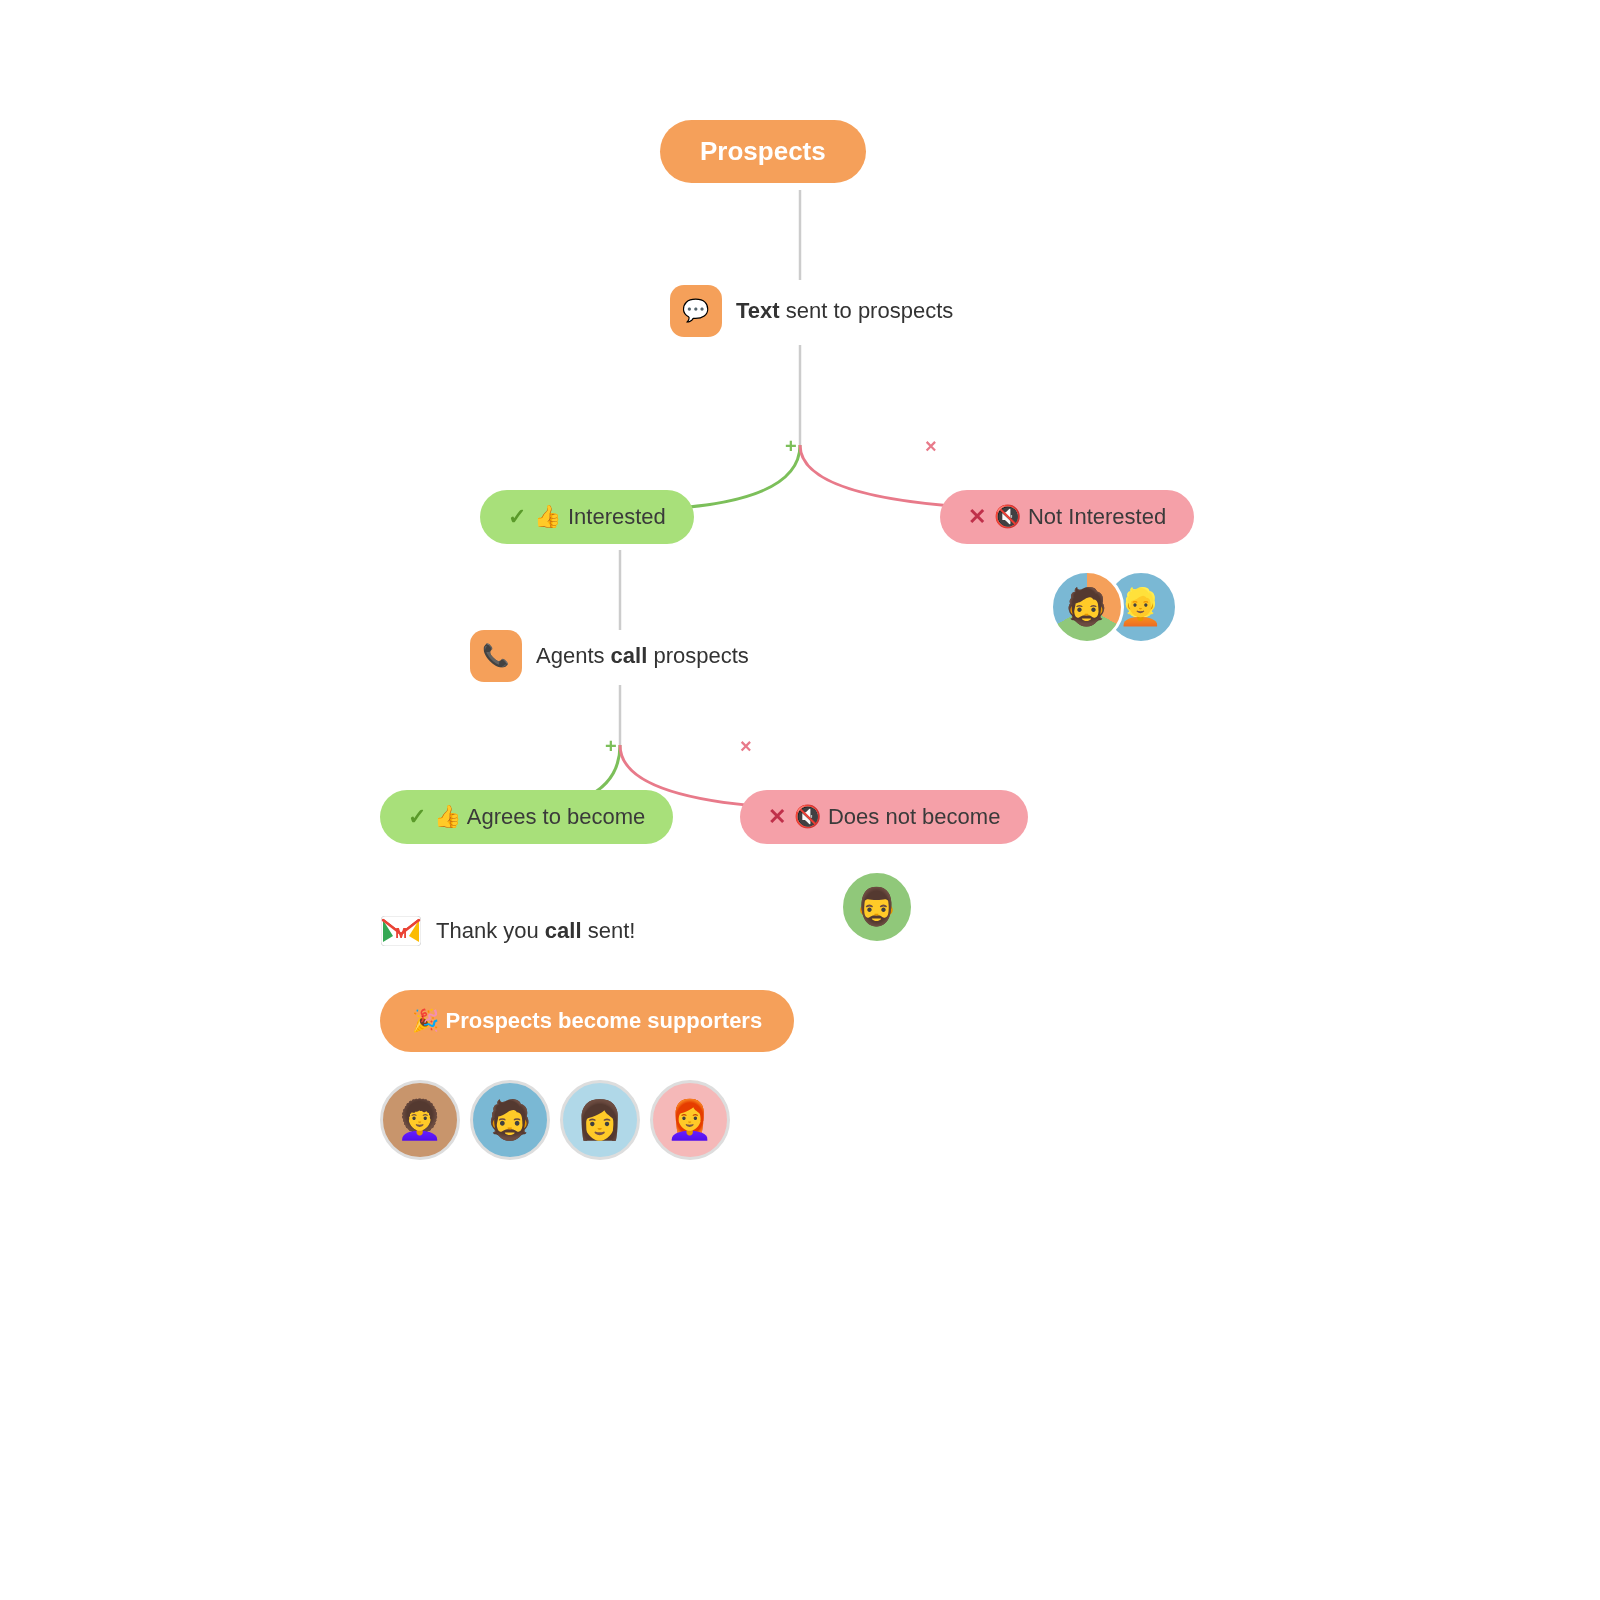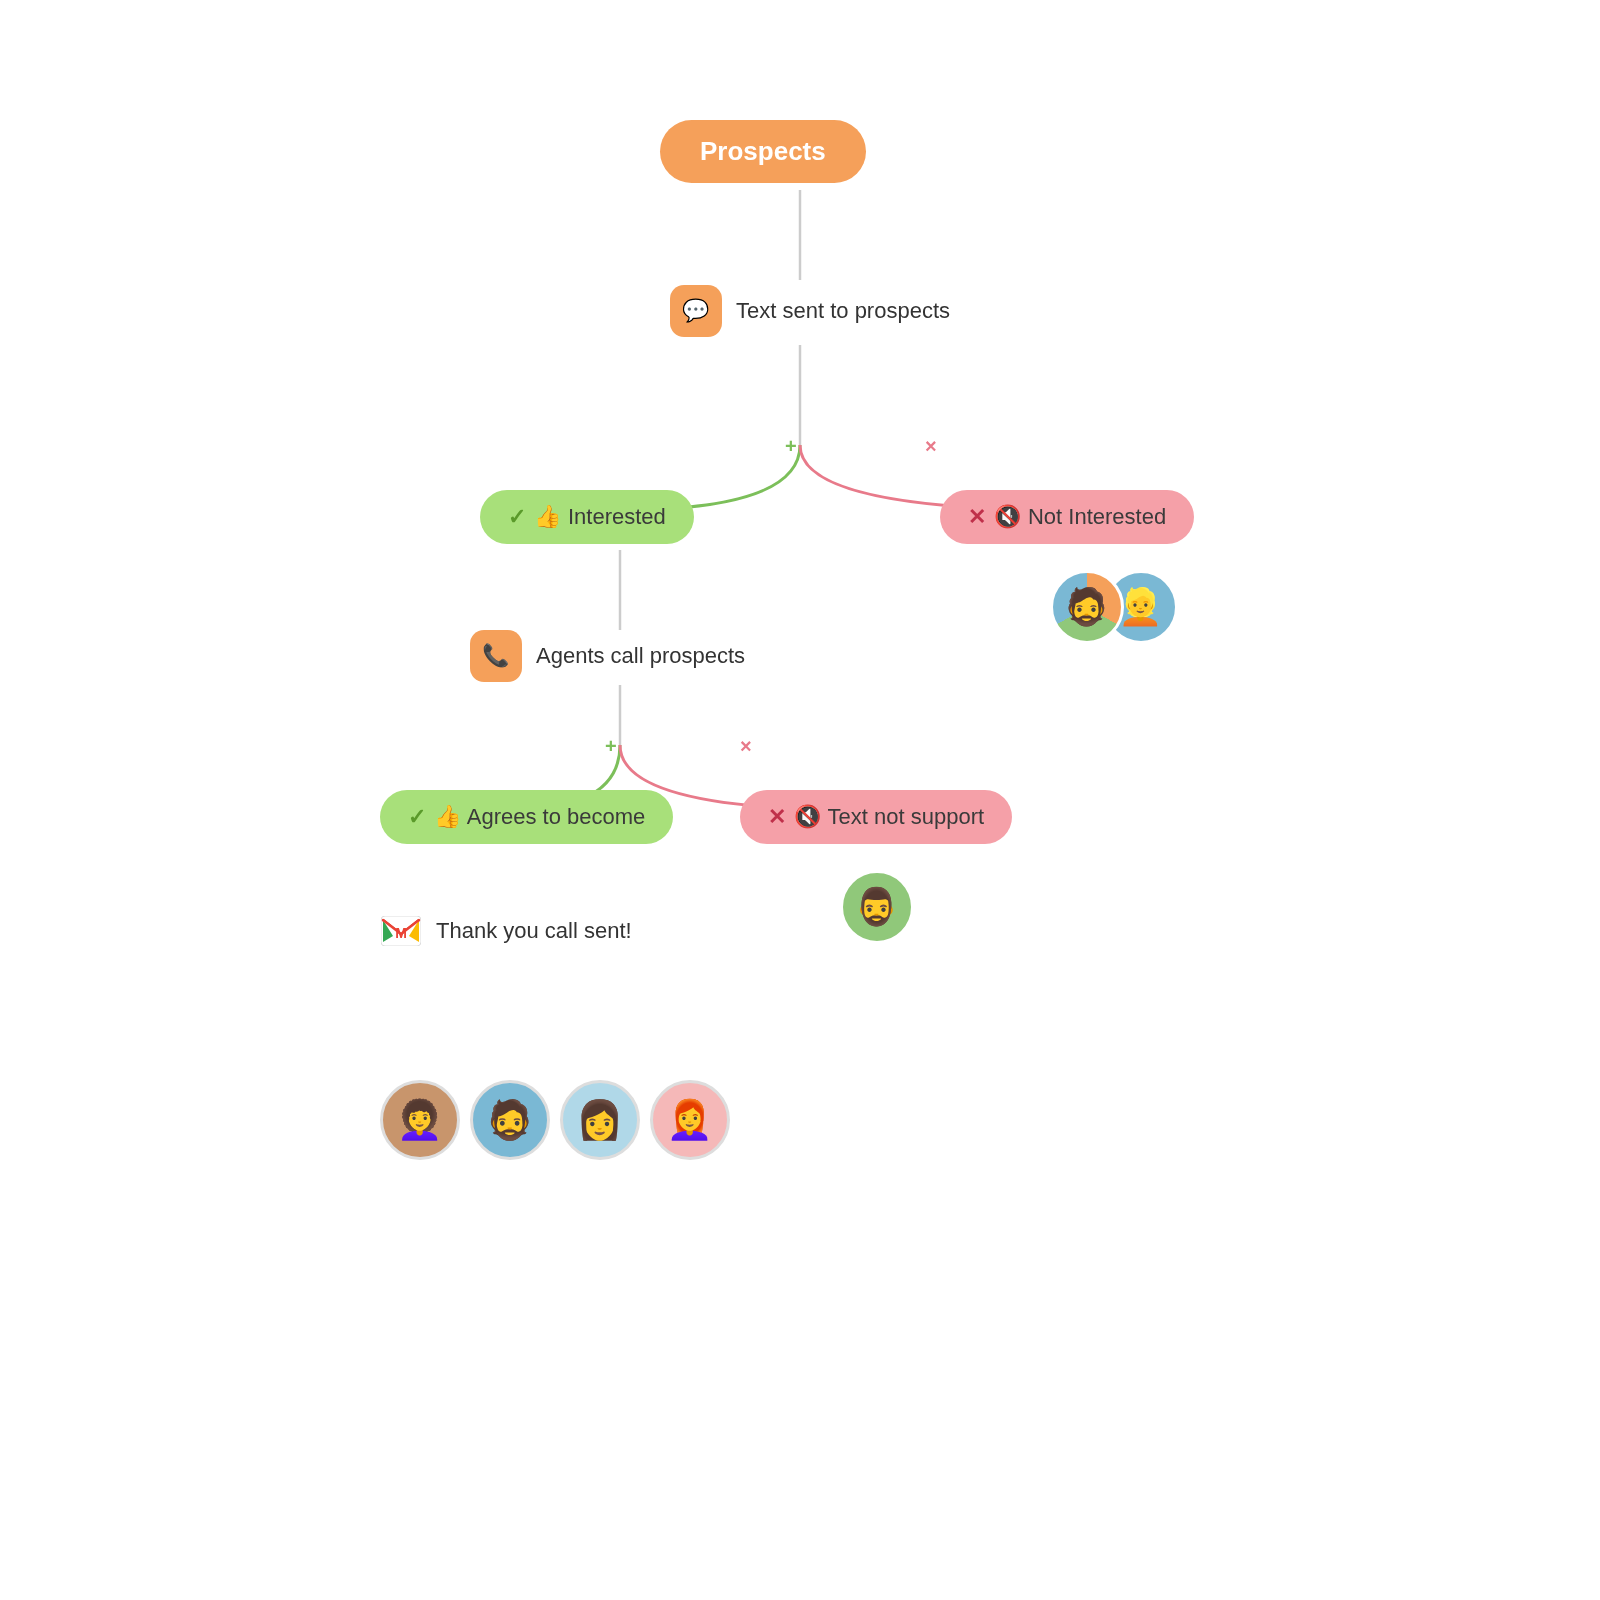--- a/index.html
+++ b/index.html
@@ -78,21 +78,21 @@
       height: 52px;
       border-radius: 14px;
       background: #F5A05A;
       display: flex;
       align-items: center;
       justify-content: center;
       font-size: 22px;
       color: #fff;
       flex-shrink: 0;
     }
-    .action-text b { font-weight: 400; }
+    .action-text b { font-weight: 700; }
 
     
     .avatar {
       width: 74px;
       height: 74px;
       border-radius: 50%;
       overflow: hidden;
       border: 3px solid #fff;
       display: flex;
       align-items: center;
@@ -179,21 +179,21 @@
   <div class="node" style="top:690px; left:30px;">
     <div class="pill pill-green">
       <span style="color:#5a9a2a; font-weight:700;">✓</span>
       <span>👍 Agrees to become</span>
     </div>
   </div>
 
   <div class="node" style="top:690px; left:390px;">
     <div class="pill pill-pink">
       <span style="color:#c0304a; font-weight:700;">✕</span>
-      <span>🔇 Text not support</span>
+      <span>🔇 Does not become</span>
     </div>
   </div>
 
   <div style="position:absolute; top:770px; left:490px; display:flex;">
     <div class="avatar av-green" style="position:relative; margin:0; border:3px solid #fff;">🧔‍♂️</div>
   </div>
 
   <div class="action-row" style="top:810px; left:30px;">
 
     <div style="width:42px; height:42px; display:flex; align-items:center; justify-content:center;">
@@ -206,20 +206,25 @@
         <path d="M38,4 L28,20 L38,26 Z" fill="#FBBC04"></path>
         <path d="M2,4 L20,18 L38,4" fill="none" stroke="#EA4335" stroke-width="2.5" stroke-linecap="round"></path>
         <text x="20" y="22" text-anchor="middle" font-size="14" font-weight="700" fill="#EA4335" font-family="Arial">M</text>
       </svg>
     </div>
     <span class="action-text">
       Thank you <b>call</b> sent!
     </span>
   </div>
 
+  <div class="node" style="top:890px; left:30px;">
+    <div class="pill pill-orange-solid" style="font-size:22px; padding:18px 32px;">
+      <span>🎉 Prospects become supporters</span>
+    </div>
+  </div>
 
   <div style="position:absolute; top:980px; left:30px; display:flex; gap:10px;">
     <div class="avatar av-brown" style="position:relative; margin:0; border:3px solid #ddd; width:80px; height:80px; font-size:38px;">👩‍🦱</div>
     <div class="avatar av-blue" style="position:relative; margin:0; border:3px solid #ddd; width:80px; height:80px; font-size:38px;">🧔</div>
     <div class="avatar" style="position:relative; margin:0; border:3px solid #ddd; width:80px; height:80px; font-size:38px; background:#b0d8e8;">👩</div>
     <div class="avatar av-pink" style="position:relative; margin:0; border:3px solid #ddd; width:80px; height:80px; font-size:38px;">👩‍🦰</div>
   </div>
 
 </div>
 

